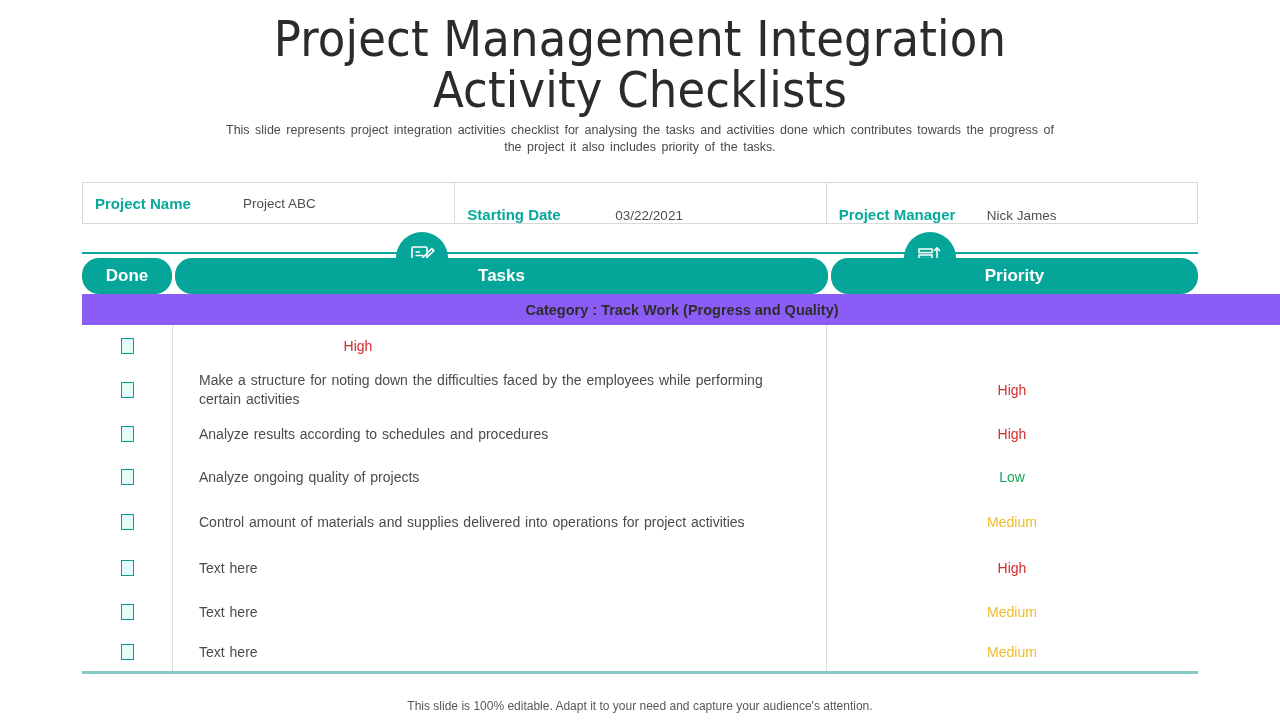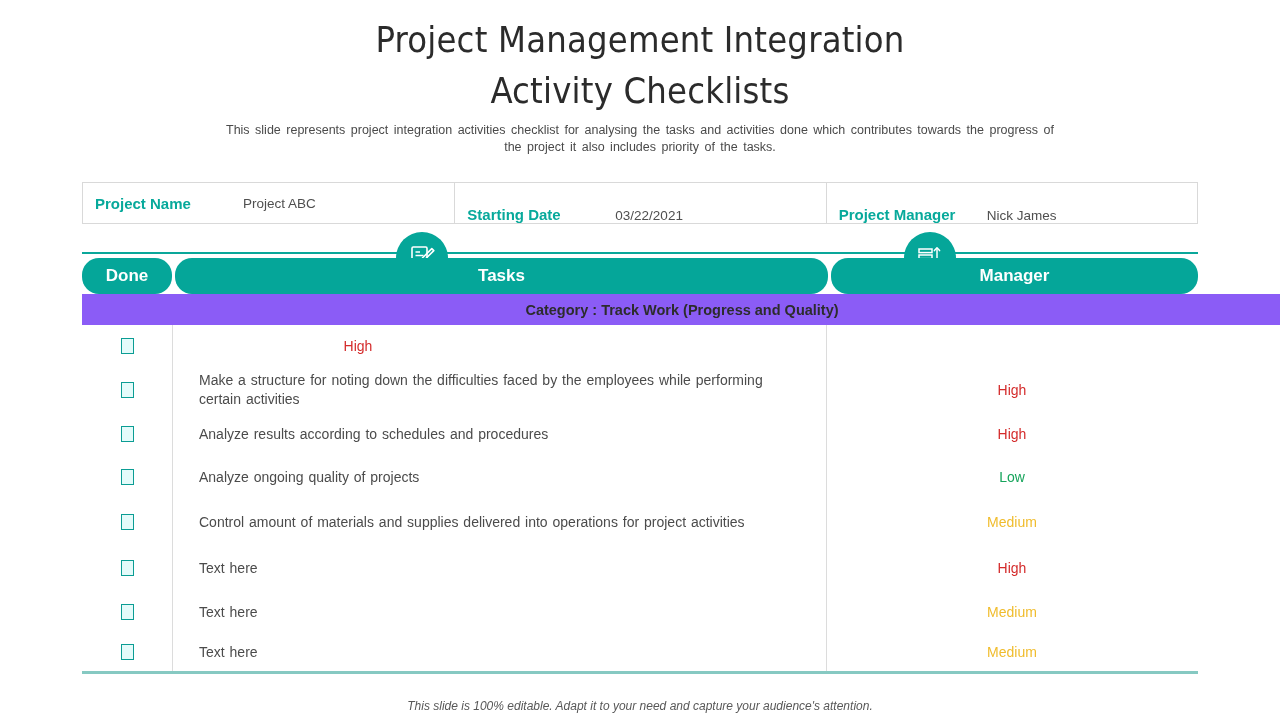--- a/index.html
+++ b/index.html
@@ -15,21 +15,21 @@
     overflow: hidden;
     position: relative;
   }
 
   
   .title-block {
     padding-top: 14px;
     text-align: center;
   }
   .slide-title {
-    font-size: 36px;
+    font-size: 50px;
     line-height: 51px;
     font-weight: 400;
     color: #2b2b2b;
     letter-spacing: 0.2px;
     font-family: "DejaVu Sans", sans-serif;
     font-stretch: condensed;
     margin: 0 auto;
     width: 760px;
   }
   .slide-subtitle {
@@ -222,21 +222,20 @@
 
   
   .footer {
     position: absolute;
     left: 0;
     top: 699px;
     width: 1280px;
     text-align: center;
     font-size: 12px;
     color: #585858;
-    font-style: italic;
   }
 </style>
 </head>
 <body>
 
 <div class="title-block">
   <div class="slide-title">
     <div>Project Management Integration</div>
     <div>Activity Checklists</div>
   </div>
@@ -288,21 +287,21 @@
       <line x1="16.8" y1="21.2" x2="18.2" y2="21.2" stroke="#ffffff" stroke-width="1.4"></line>
       <line x1="25" y1="21.2" x2="26.4" y2="21.2" stroke="#ffffff" stroke-width="1.4"></line>
     </svg>
   </div>
 
   <div class="header-row">
     <div class="hcell done">Done</div>
     <div class="hgap"></div>
     <div class="hcell tasks">Tasks</div>
     <div class="hgap"></div>
-    <div class="hcell priority">Manager</div>
+    <div class="hcell priority">Priority</div>
   </div>
 
   <div class="category-band">Category : Track Work (Progress and Quality)</div>
 
   <div class="rows">
     <div class="vdiv left" style="height: 346px;"></div>
     <div class="vdiv right" style="height: 346px;"></div>
     <div id="rows-host">
         <div class="row" style="height: 42px;">
           <div class="cell-done">

